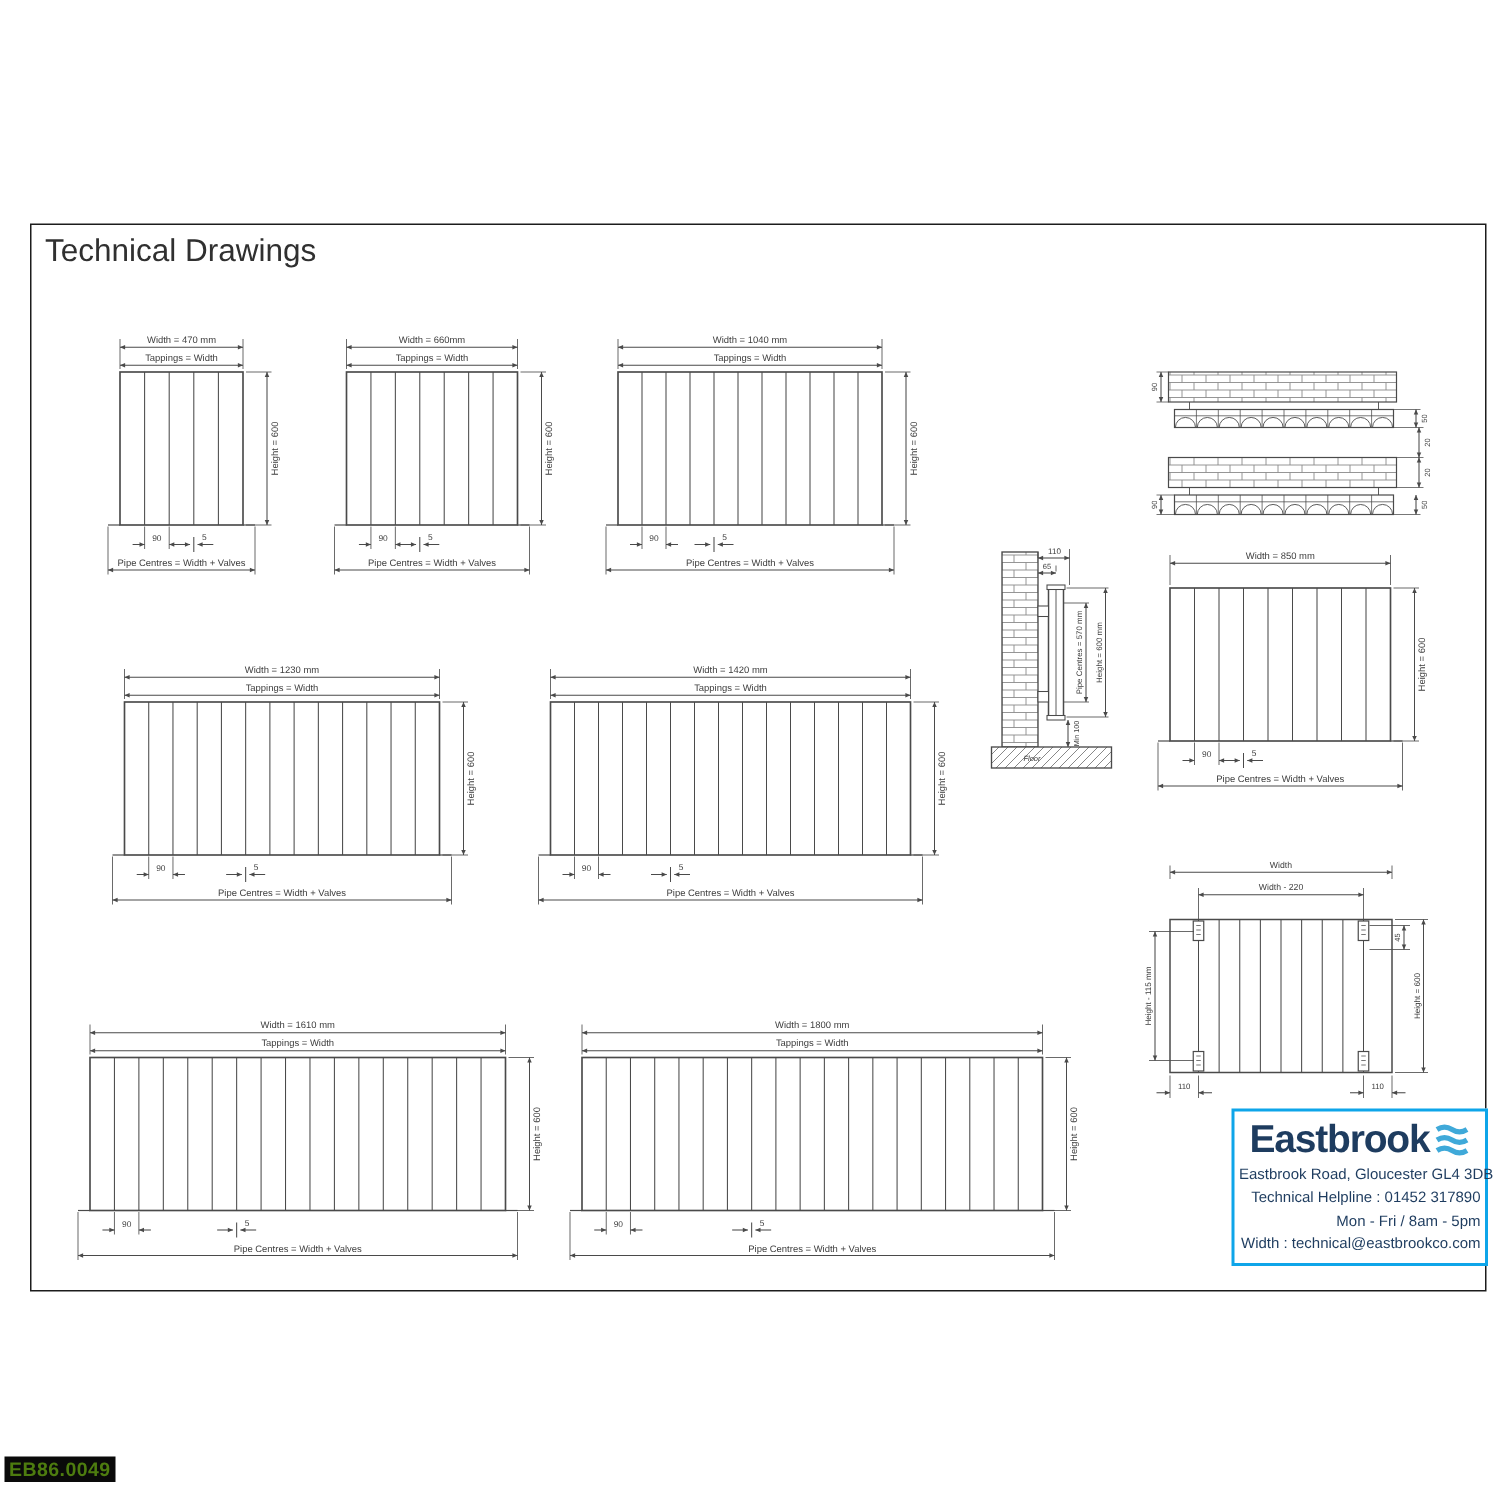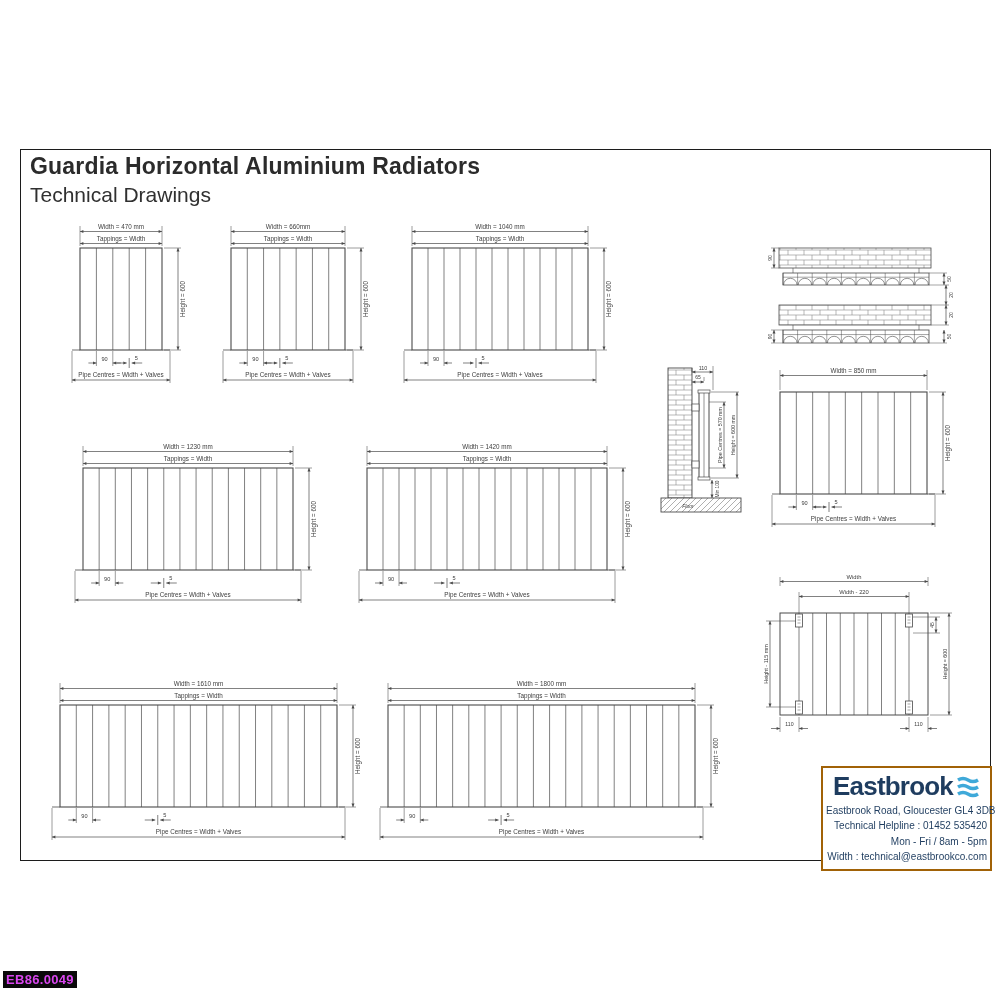--- a/index.html
+++ b/index.html
@@ -2,33 +2,32 @@
 <html><head>
 <meta charset="utf-8">
 <style>
   html,body{margin:0;padding:0;background:#fff;font-family:"Liberation Sans",sans-serif;}
   #page{position:relative;width:1000px;height:1000px;background:#fff;overflow:hidden;}
   .sheet{position:absolute;left:20px;top:149px;width:971px;height:712px;border:1.5px solid #1c1c1c;box-sizing:border-box;background:#fff;}
   .title-wrap{position:absolute;left:30px;top:153px;color:#2b2b2b;}
   .title{font-size:23px;font-weight:bold;letter-spacing:.2px;}
   .subtitle{font-size:21px;margin-top:3px;font-weight:400;color:#303030;}
   #tech-svg{position:absolute;left:0;top:0;}
-  .brand-box{position:absolute;left:821px;top:766px;width:171px;box-sizing:border-box;border:2px solid #a16207;background:#fff;text-align:center;padding:5px 3px 7px;}
+  .brand-box{position:absolute;left:821px;top:739px;width:171px;box-sizing:border-box;border:2px solid #0ea5e9;background:#fff;text-align:center;padding:5px 3px 7px;}
   .brand-logo{display:flex;align-items:center;justify-content:center;gap:3px;font-size:26px;font-weight:bold;letter-spacing:-.8px;line-height:1.05;}
   .brand-line{font-size:10px;margin-top:4.5px;white-space:nowrap;text-align:right;}
-  .code-badge{position:absolute;left:3px;top:971px;background:#0a0a0a;color:#d946ef;font-size:13px;font-weight:bold;padding:1px 3px;letter-spacing:.3px;}
+  .code-badge{position:absolute;left:3px;top:971px;background:#0a0a0a;color:#4d7c0f;font-size:13px;font-weight:bold;padding:1px 3px;letter-spacing:.3px;}
 </style>
 </head>
 <body>
 
 <div id="page">
   <div class="sheet"></div>
 
   <div class="title-wrap">
-    <div class="title">Guardia Horizontal Aluminium Radiators</div>
     <div class="subtitle">Technical Drawings</div>
   </div>
 
   <svg id="tech-svg" width="1000" height="1000">
     <defs>
       <pattern id="brick" width="16" height="10" patternUnits="userSpaceOnUse">
         <rect width="16" height="10" fill="#ffffff"></rect>
         <path d="M0,0H16M0,5H16M0,10H16M4,0V5M12,5V10" stroke="#8a8a8a" stroke-width="0.6" fill="none"></path>
       </pattern>
       <pattern id="hatch" width="6" height="6" patternUnits="userSpaceOnUse">
@@ -630,19 +629,19 @@
   <div class="brand-box" style="color: rgb(30, 60, 95);">
     <div class="brand-logo">
       <span>Eastbrook</span>
       <svg width="24" height="24" viewBox="0 0 24 24">
         <path class="logo-wave" d="M2,5 q5,-3.2 10,0 q5,3.2 10,0" fill="none" stroke="#3fa9d9" stroke-width="3.4"></path>
         <path class="logo-wave" d="M2,12 q5,-3.2 10,0 q5,3.2 10,0" fill="none" stroke="#3fa9d9" stroke-width="3.4"></path>
         <path class="logo-wave" d="M2,19 q5,-3.2 10,0 q5,3.2 10,0" fill="none" stroke="#3fa9d9" stroke-width="3.4"></path>
       </svg>
     </div>
     <div class="brand-line">Eastbrook Road, Gloucester GL4 3DB</div>
-    <div class="brand-line">Technical Helpline : 01452 535420</div>
+    <div class="brand-line">Technical Helpline : 01452 317890</div>
     <div class="brand-line">Mon - Fri / 8am - 5pm</div>
     <div class="brand-line">Width : technical@eastbrookco.com</div>
   </div>
 
   <div class="code-badge">EB86.0049</div>
 </div>
 
 </body></html>

